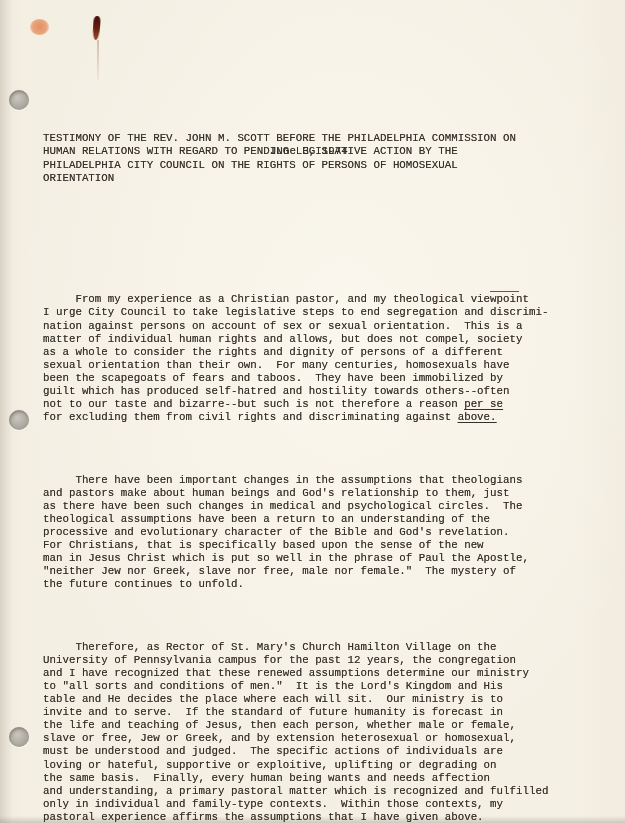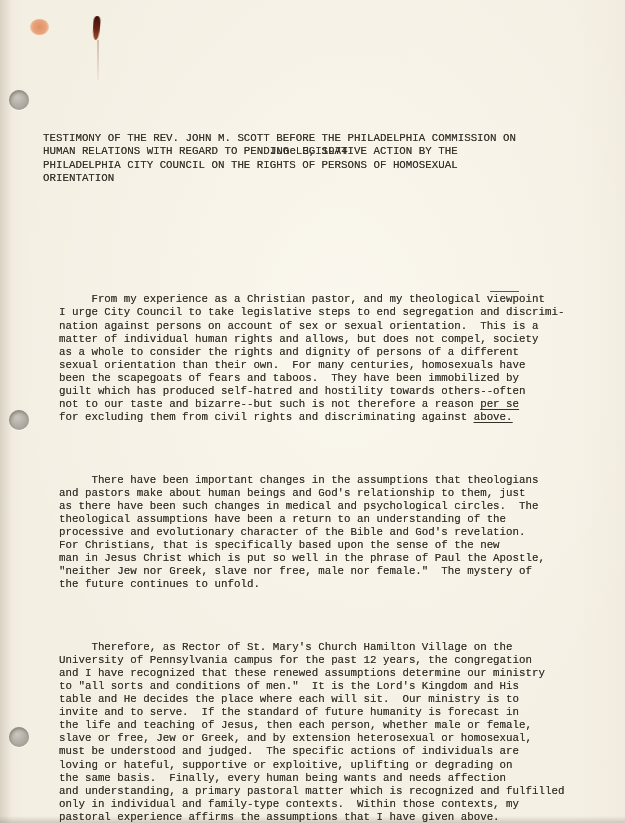--- a/index.html
+++ b/index.html
@@ -56,21 +56,21 @@
   .content {
     position: absolute; left: 43px; top: 80px; width: 560px;
     color: #36302a;
     font-size: 10.8px;
     line-height: 13.1px;
     white-space: pre;
     text-shadow: 0 0 0.5px rgba(54,48,42,0.65);
   }
   .doc-header { position: relative; margin: 0 0 30px 0; }
   .doc-date { position: absolute; left: 227px; top: 39.3px; }
-  .para { margin: 0 0 10px 16px; }
+  .para { margin: 0 0 10px 0; }
   .u { text-decoration: underline; text-underline-offset: 1.5px; }
   .stray-underline {
     position: absolute; left: 490px; top: 291px; width: 29px; height: 1.3px;
     background: #3a332c; opacity: 0.8;
   }
 </style>
 </head>
 <body>
 
 <div class="page">

